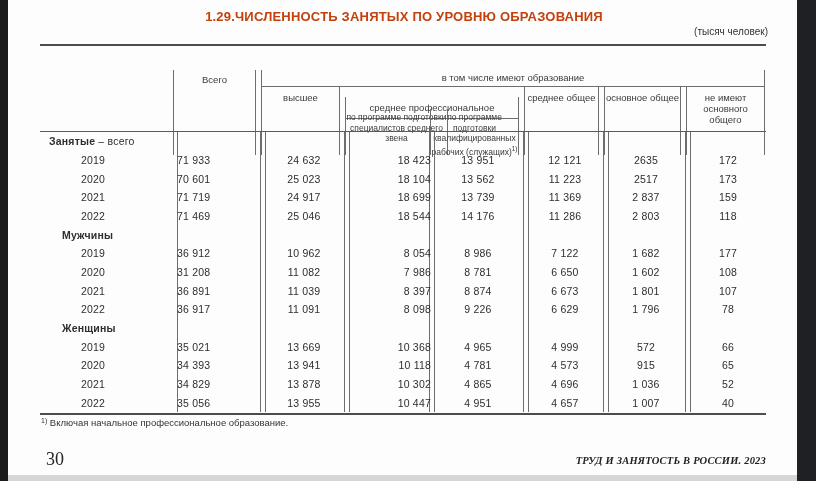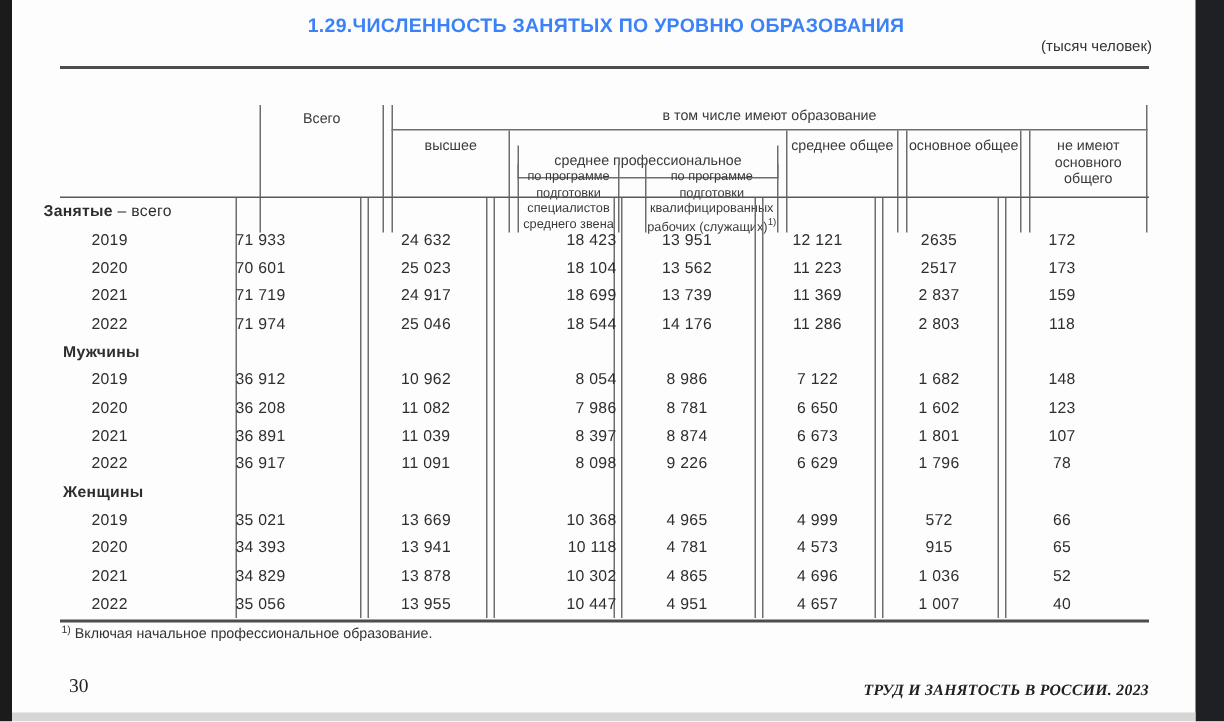--- a/index.html
+++ b/index.html
@@ -7,21 +7,21 @@
   #page {
     position:relative; width:816px; height:481px; background:#fdfdfd;
     font-family:"Liberation Sans", sans-serif; color:#2e2e2e;
   }
   .bezel-left  { position:absolute; left:0; top:0; width:8px;  height:481px; background:#1b1b1b; }
   .bezel-right { position:absolute; right:0; top:0; width:19px; height:481px; background:#1e2024; }
   .page-edge-bottom { position:absolute; left:8px; top:475px; width:789px; height:6px; background:#d6d6d6; }
 
   .doc-title {
     position:absolute; left:40px; top:9px; width:728px; text-align:center;
-    font-size:13px; font-weight:bold; letter-spacing:.2px; color:#3b82f6;
+    font-size:13px; font-weight:bold; letter-spacing:.2px; color:#c2410c;
   }
   .doc-subtitle {
     position:absolute; left:40px; top:26px; width:728px; text-align:right;
     font-size:10px; color:#333;
   }
 
   .rule { position:absolute; left:40px; width:726px; background:#4d4d4d; }
   .rule-top    { top:44px;  height:2px; }
   .rule-mid    { top:131px; height:1px; background:#5a5a5a; }
   .rule-bottom { top:413px; height:2px; }
@@ -30,50 +30,50 @@
   .thead { position:absolute; left:40px; top:46px; width:726px; height:85px; }
   .hbox { position:absolute; text-align:center; color:#3a3a3a; }
   .bl { border-left:1px solid #6e6e6e; }
   .br { border-right:1px solid #6e6e6e;margin-top:24px; }
   .bb { border-bottom:1px solid #6e6e6e; }
 
   .hbox-total    { left:133px; top:0;    width:83px;  height:85px; font-size:9.5px; padding-top:4px; }
   .hbox-group    { left:221px; top:0;    width:504px; height:17px; font-size:9.5px; padding-top:2px; }
   .hbox-higher   { left:221px; top:17px; width:79px;  height:68px; font-size:9.5px; padding-top:5px; }
   .hbox-secprof  { left:305px; top:27px; width:174px; height:22px; font-size:9.5px; padding-top:5px;text-align:center; }
-  .hbox-spec     { left:305px; top:39px; width:68px;  height:46px; font-size:8.5px; line-height:10.5px; padding-top:3px; }
+  .hbox-spec     { left:305px; top:39px; width:103px;  height:46px; font-size:8.5px; line-height:10.5px; padding-top:3px; }
   .hbox-workers  { left:390px; top:39px; width:89px;  height:46px; font-size:8.5px; line-height:10.5px; padding-top:3px; }
   .hbox-secgen   { left:484px; top:17px; width:75px;  height:68px; font-size:9.5px; line-height:11px; padding-top:5px; }
   .hbox-basicgen { left:564px; top:17px; width:77px;  height:68px; font-size:9.5px; line-height:11px; padding-top:5px; }
   .hbox-nobasic  { left:646px; top:17px; width:79px;  height:68px; font-size:9.5px; line-height:11px; padding-top:5px; }
   sup.fn { font-size:6.5px; vertical-align:4px; }
 
   
-  .tbody { position:absolute; left:24px; top:132px; width:726px; height:280px; }
+  .tbody { position:absolute; left:44px; top:132px; width:726px; height:280px; }
   .vline { position:absolute; top:0; bottom:0; width:1px; background:#6e6e6e; }
   .trow { display:flex; height:18.66px; align-items:center; position:relative; }
   .cell { font-size:10.5px; letter-spacing:.2px; color:#2e2e2e; }
   .c0 { width:133px; }
   .c1 { width:85px; text-align:left; }
   .c2 { width:84px; text-align:center; }
   .c3 { width:85px; text-align:right; }
   .c4 { width:94px; text-align:center; }
   .c5 { width:80px; text-align:center; }
   .c6 { width:82px; text-align:center; }
   .c7 { width:82px; text-align:center; }
   .year { padding-left:37px; }
   .section { padding-left:5px; }
   .section.indent { padding-left:18px; }
   .section .b { font-weight:bold; }
 
   
   .footnote { position:absolute; left:41px; top:417px; font-size:9.5px; color:#333; }
   .footnote sup { font-size:7px; vertical-align:3px; }
   .page-number {
-    position:absolute; left:46px; top:449px; font-size:13px;
+    position:absolute; left:46px; top:449px; font-size:18px;
     font-family:"Liberation Serif", serif; color:#222;
   }
   .footer-right {
     position:absolute; left:40px; top:455px; width:726px; text-align:right;
     font-family:"Liberation Serif", serif; font-style:italic; font-weight:bold;
     font-size:10.5px; letter-spacing:.2px; color:#222;
   }
 </style>
 </head>
 <body>
@@ -147,50 +147,50 @@
           <div class="cell c1">71 719</div>
           <div class="cell c2">24 917</div>
           <div class="cell c3">18 699</div>
           <div class="cell c4">13 739</div>
           <div class="cell c5">11 369</div>
           <div class="cell c6">2 837</div>
           <div class="cell c7">159</div>
         </div>
         <div class="trow">
           <div class="cell c0 year">2022</div>
-          <div class="cell c1">71 974</div>
+          <div class="cell c1">71 469</div>
           <div class="cell c2">25 046</div>
           <div class="cell c3">18 544</div>
           <div class="cell c4">14 176</div>
           <div class="cell c5">11 286</div>
           <div class="cell c6">2 803</div>
           <div class="cell c7">118</div>
         </div>
         <div class="trow">
           <div class="cell c0 section indent"><span class="b">Мужчины</span></div>
         </div>
         <div class="trow">
           <div class="cell c0 year">2019</div>
           <div class="cell c1">36 912</div>
           <div class="cell c2">10 962</div>
           <div class="cell c3">8 054</div>
           <div class="cell c4">8 986</div>
           <div class="cell c5">7 122</div>
           <div class="cell c6">1 682</div>
-          <div class="cell c7">148</div>
+          <div class="cell c7">177</div>
         </div>
         <div class="trow">
           <div class="cell c0 year">2020</div>
-          <div class="cell c1">36 208</div>
+          <div class="cell c1">31 208</div>
           <div class="cell c2">11 082</div>
           <div class="cell c3">7 986</div>
           <div class="cell c4">8 781</div>
           <div class="cell c5">6 650</div>
           <div class="cell c6">1 602</div>
-          <div class="cell c7">123</div>
+          <div class="cell c7">108</div>
         </div>
         <div class="trow">
           <div class="cell c0 year">2021</div>
           <div class="cell c1">36 891</div>
           <div class="cell c2">11 039</div>
           <div class="cell c3">8 397</div>
           <div class="cell c4">8 874</div>
           <div class="cell c5">6 673</div>
           <div class="cell c6">1 801</div>
           <div class="cell c7">107</div>

